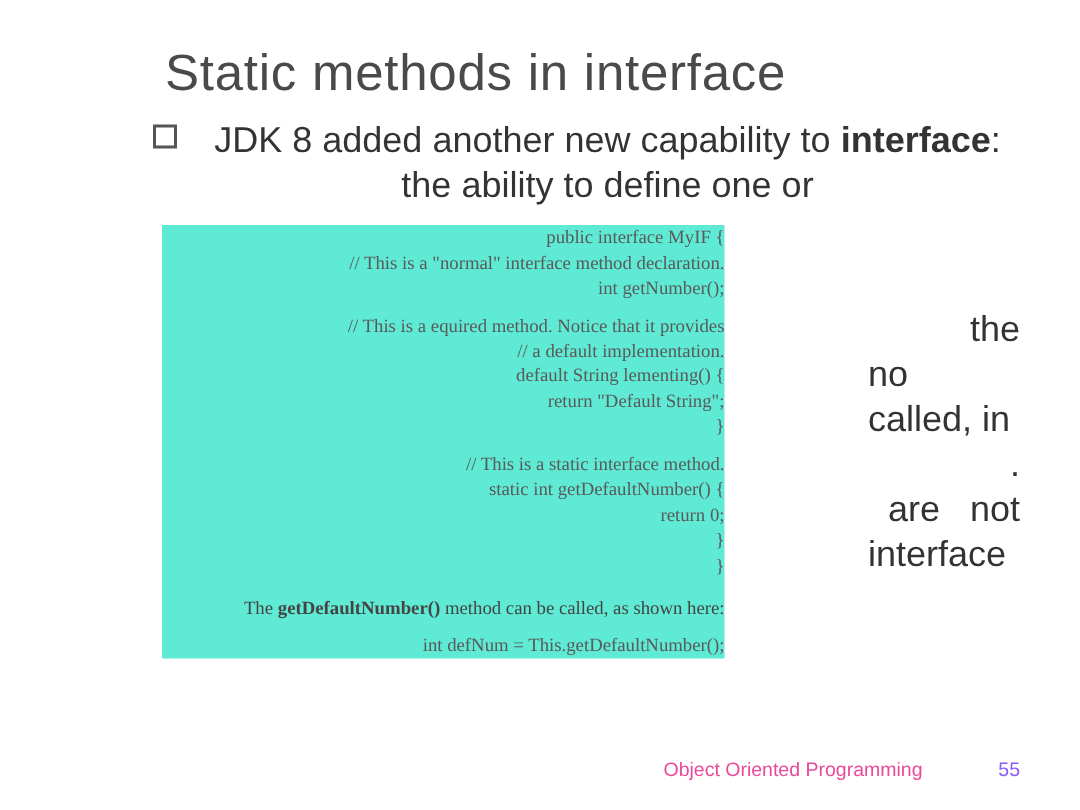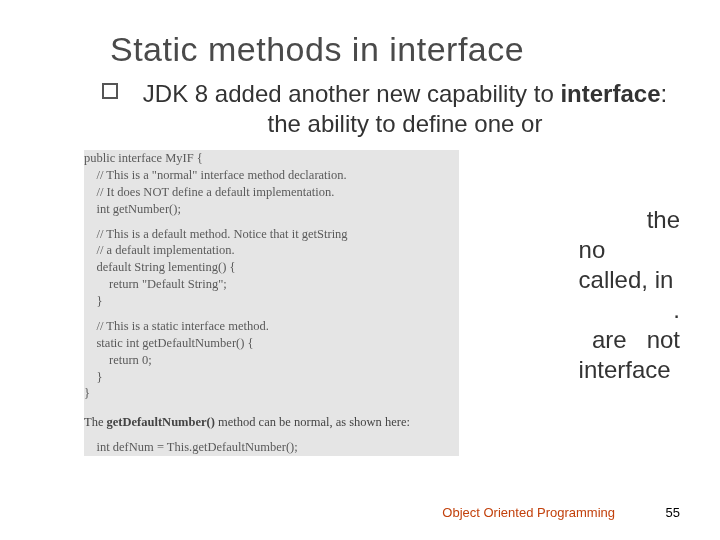--- a/index.html
+++ b/index.html
@@ -52,52 +52,53 @@
     top: 205px;
     text-align: left;
     font-size: 24px;
     color: #333;
     line-height: 1.25;
   }
   .right-fragments div { white-space: pre; }
 
   .code-overlay {
     position: absolute;
-    left: 84px;
+    left: 108px;
     top: 150px;
     width: 375px;
-    background: #e5e5e5;
+    background: #5eead4;
     font-family: "Times New Roman", Times, serif;
     font-size: 12.5px;
     color: #5a5a5a;
     line-height: 1.35;
+    text-align: right;
   }
   .code-overlay .line { white-space: pre; }
   .code-overlay .sep { height: 8px; }
   .code-caption {
     font-family: "Times New Roman", Times, serif;
     font-size: 12.5px;
     color: #444;
     margin-top: 12px;
   }
   .code-caption b { font-weight: 700; }
 
   .footer-text {
     position: absolute;
     bottom: 20px;
     right: 105px;
     font-size: 13px;
-    color: #c2410c;
+    color: #ec4899;
   }
   .slide-number {
     position: absolute;
     bottom: 20px;
     right: 40px;
     font-size: 13px;
-    color: #000000;
+    color: #8b5cf6;
   }
 </style>
 </head>
 <body>
 
 <div class="slide">
 
   <h1 class="title">Static methods in interface</h1>
 
   <div class="body-text">
@@ -110,37 +111,36 @@
     <div style="text-align:left">no</div>
     <div>called, in</div>
     <div style="text-align:right">.</div>
     <div>  are   not</div>
     <div>interface</div>
   </div>
 
   <div class="code-overlay">
     <div class="line">public interface MyIF {</div>
     <div class="line">    // This is a "normal" interface method declaration.</div>
-    <div class="line">    // It does NOT define a default implementation.</div>
     <div class="line">    int getNumber();</div>
     <div class="sep"></div>
-    <div class="line">    // This is a default method. Notice that it getString</div>
+    <div class="line">    // This is a equired method. Notice that it provides</div>
     <div class="line">    // a default implementation.</div>
     <div class="line">    default String lementing() {</div>
     <div class="line">        return "Default String";</div>
     <div class="line">    }</div>
     <div class="sep"></div>
     <div class="line">    // This is a static interface method.</div>
     <div class="line">    static int getDefaultNumber() {</div>
     <div class="line">        return 0;</div>
     <div class="line">    }</div>
     <div class="line">}</div>
 
     <div class="code-caption">
-      <span>The </span><b>getDefaultNumber()</b><span> method can be normal, as shown here:</span>
+      <span>The </span><b>getDefaultNumber()</b><span> method can be called, as shown here:</span>
     </div>
     <div class="sep"></div>
     <div class="line">    int defNum = This.getDefaultNumber();</div>
   </div>
 
   <div class="footer-text">Object Oriented Programming</div>
   <div class="slide-number">55</div>
 
 </div>
 

